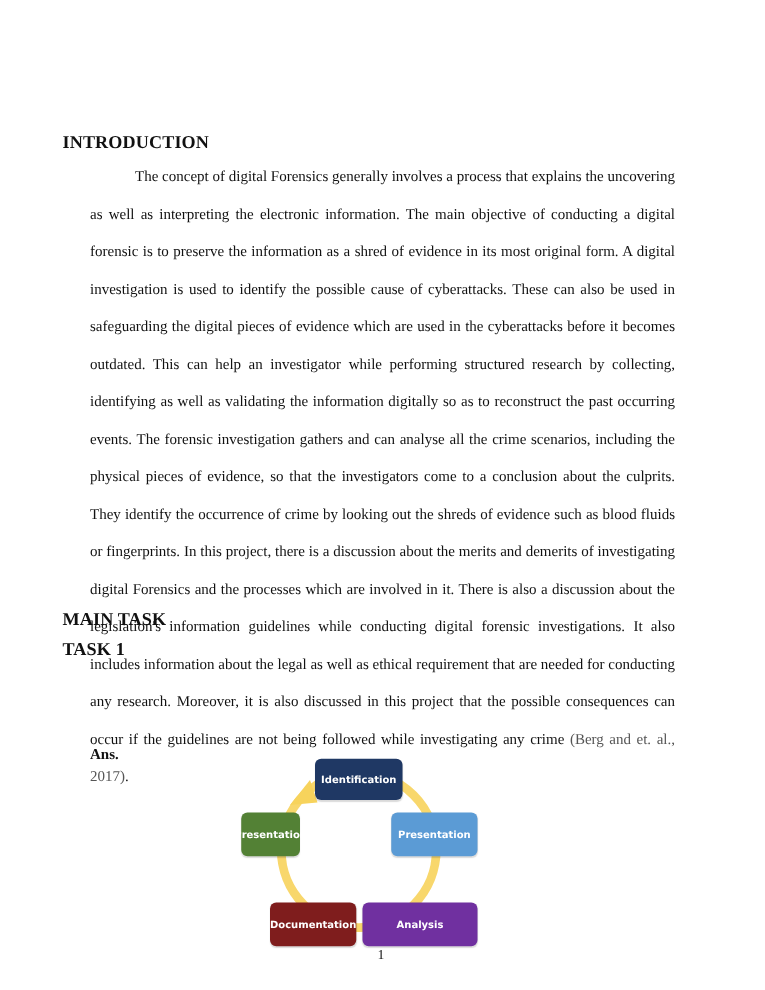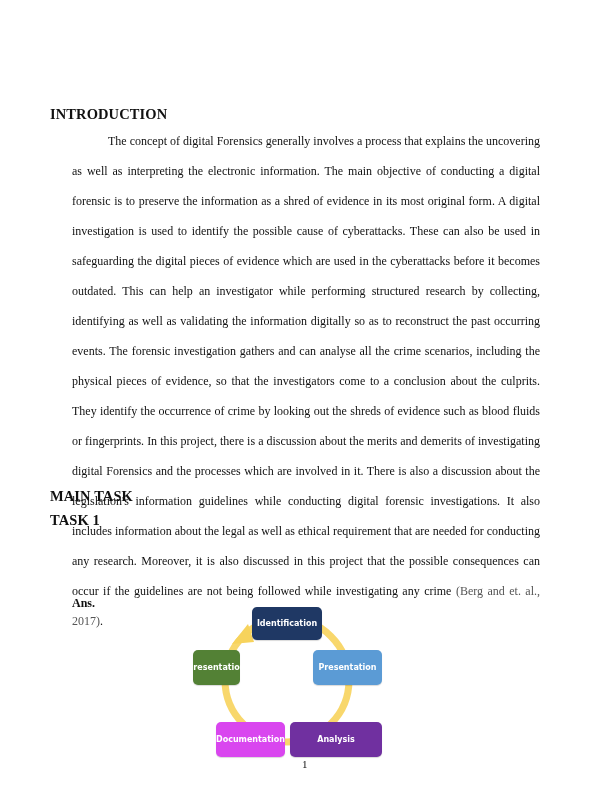--- a/index.html
+++ b/index.html
@@ -48,18 +48,18 @@
   <div class="ans">Ans.</div>
 
   <div class="diagram">
     <svg width="196" height="160" style="position:absolute;left:0;top:0;">
       <circle cx="97" cy="78" r="62" fill="none" stroke="#F7D35C" stroke-width="7" opacity="0.9"></circle>
       <polygon points="42,42 58,22 64,40" fill="#F7D35C"></polygon>
     </svg>
     <div class="box" style="left:62px;top:5px;width:70px;height:33px;background:#1F3864;">Identification</div>
     <div class="box" style="left:123px;top:48px;width:69px;height:35px;background:#5B9BD5;">Presentation</div>
     <div class="box" style="left:100px;top:120px;width:92px;height:35px;background:#7030A0;">Analysis</div>
-    <div class="box" style="left:26px;top:120px;width:69px;height:35px;background:#d946ef;">Documentation</div>
+    <div class="box" style="left:26px;top:120px;width:69px;height:35px;background:#7f1d1d;">Documentation</div>
     <div class="box" style="left:3px;top:48px;width:47px;height:35px;background:#538135;">Presentation</div>
   </div>
 
   <div class="pagenum">1</div>
 </div>
 
 </body></html>

